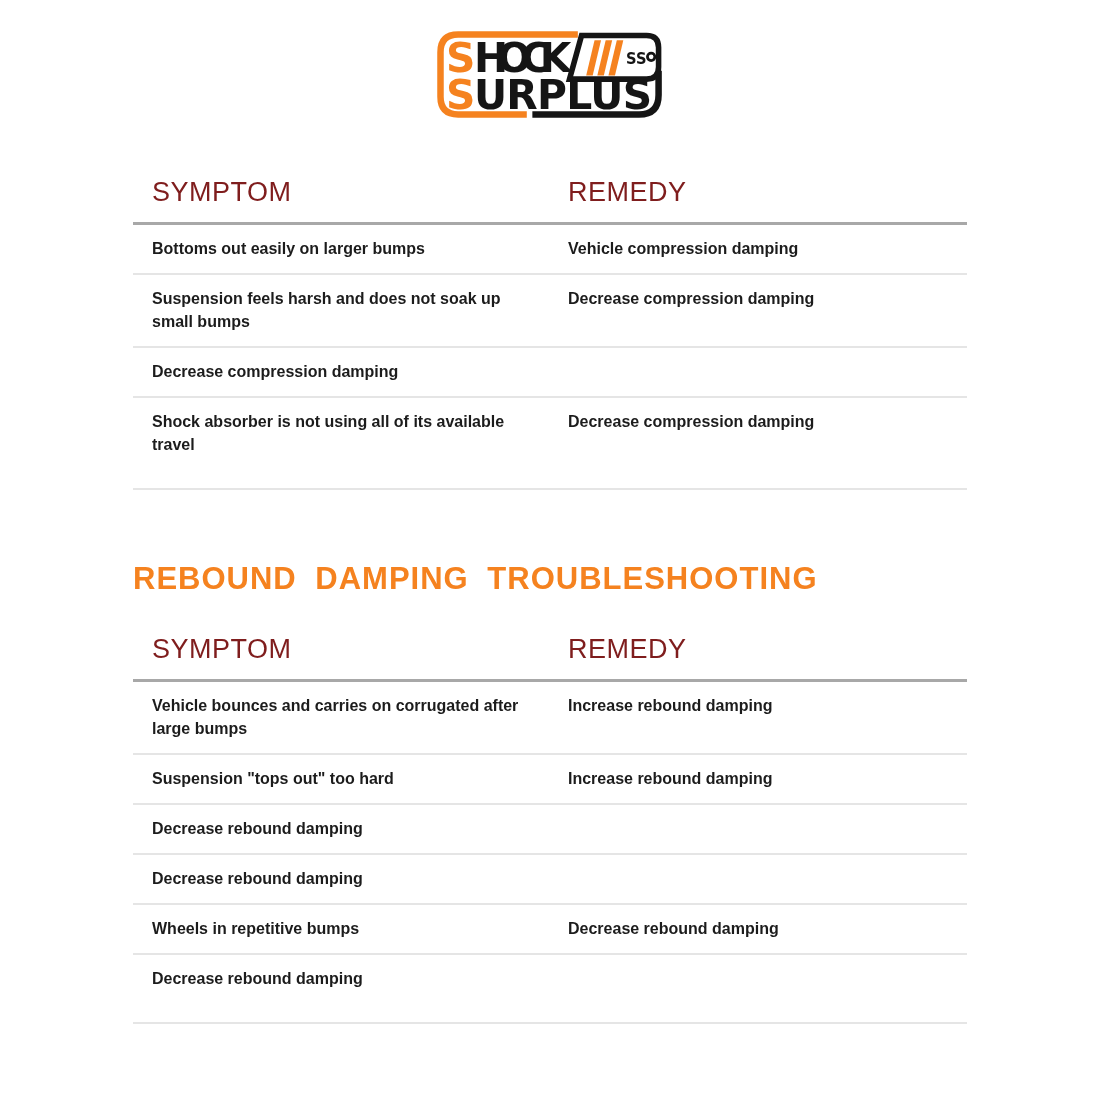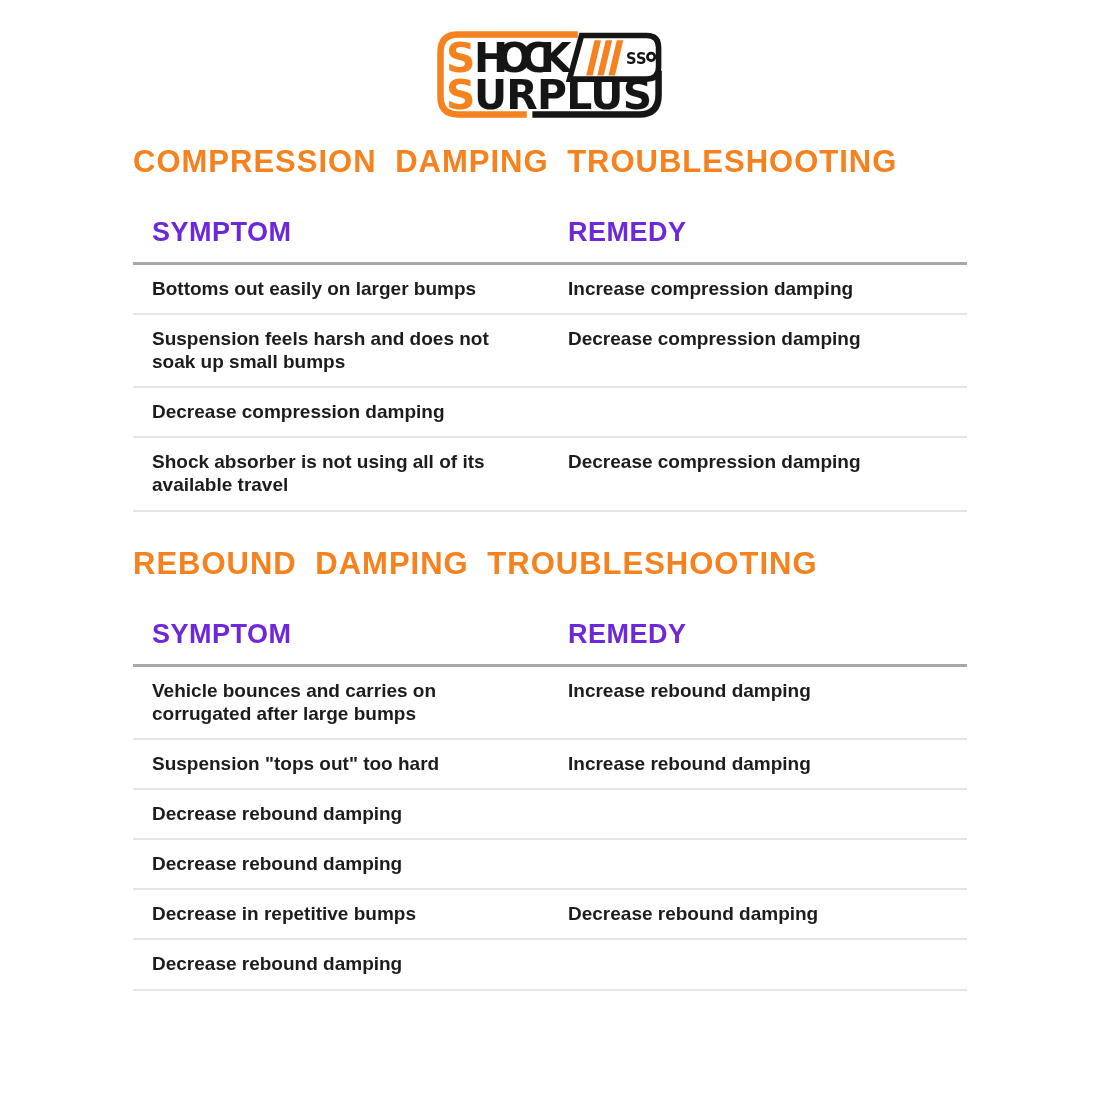--- a/index.html
+++ b/index.html
@@ -22,21 +22,21 @@
     position:absolute;top:28px;left:0;width:100%;
     display:flex;justify-content:center;
   }
   .logo-svg{display:block;}
 
   
   .content{
     position:absolute;left:133px;top:142px;width:834px;
   }
   .section{margin:0;}
-  .section + .section{margin-top:32px;}
+  .section + .section{margin-top:69px;}
   .section-title{
     margin:0;
     font-size:31px;
     line-height:40px;
     font-weight:bold;
     letter-spacing:1px;
     word-spacing:9px;
     color:var(--accent);
     white-space:nowrap;
   }
@@ -44,33 +44,33 @@
   .table-head{
     display:grid;
     grid-template-columns:416px 1fr;
     margin-top:34px;
     padding:0 0 14px 19px;
     border-bottom:3px solid var(--header-rule);
   }
   .th{
     font-size:27px;
     line-height:32px;
-    font-weight:bold;
+    font-weight:normal;
     letter-spacing:0.5px;
-    color:#6d28d9;
+    color:#7f1d1d;
   }
   .row{
     display:grid;
     grid-template-columns:416px 1fr;
     padding:12px 0 13px 19px;
     border-bottom:2px solid var(--row-rule);
   }
-  .row:last-child{padding-bottom:14px;}
+  .row:last-child{padding-bottom:32px;}
   .cell{
-    font-size:19px;
+    font-size:16px;
     line-height:23px;
     font-weight:bold;
     color:var(--text);
   }
   .cell.symptom{max-width:382px;padding-right:10px;}
 </style>
 </head>
 <body>
 
 <div class="page">
@@ -98,30 +98,29 @@
         <text x="13" y="47" fill="#F5821F" textLength="27">S</text>
         <text x="43" y="47" fill="#151515" textLength="105">HOCK</text>
         <text x="13" y="87" fill="#F5821F" textLength="27">S</text>
         <text x="43" y="87" fill="#151515" textLength="192">URPLUS</text>
       </g>
     </svg>
   </div>
 
   <main class="content">
   <section class="section">
-    <h2 class="section-title">COMPRESSION DAMPING TROUBLESHOOTING</h2>
     <div class="table">
       <div class="table-head">
         <div class="th">SYMPTOM</div>
         <div class="th">REMEDY</div>
       </div>
       <div class="table-body">
   <div class="row">
     <div class="cell symptom">Bottoms out easily on larger bumps</div>
-    <div class="cell remedy">Increase compression damping</div>
+    <div class="cell remedy">Vehicle compression damping</div>
   </div>
 
   <div class="row">
     <div class="cell symptom">Suspension feels harsh and does not soak up small bumps</div>
     <div class="cell remedy">Decrease compression damping</div>
   </div>
 
   <div class="row">
     <div class="cell remedy">Decrease compression damping</div>
   </div>
@@ -154,21 +153,21 @@
 
   <div class="row">
     <div class="cell remedy">Decrease rebound damping</div>
   </div>
 
   <div class="row">
     <div class="cell remedy">Decrease rebound damping</div>
   </div>
 
   <div class="row">
-    <div class="cell symptom">Decrease in repetitive bumps</div>
+    <div class="cell symptom">Wheels in repetitive bumps</div>
     <div class="cell remedy">Decrease rebound damping</div>
   </div>
 
   <div class="row">
     <div class="cell remedy">Decrease rebound damping</div>
   </div>
 </div>
     </div>
   </section>
 </main>

